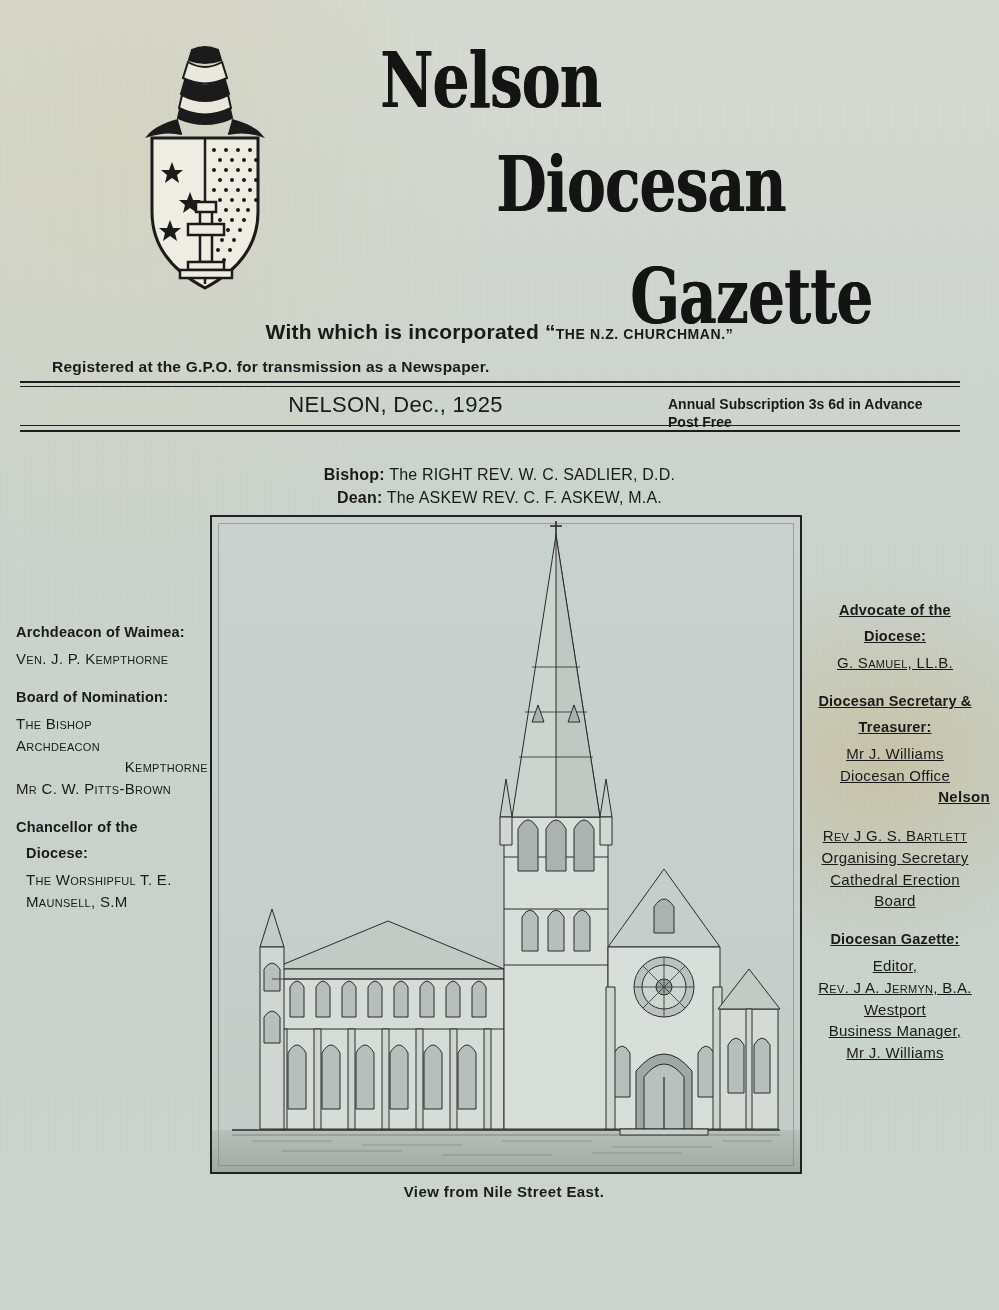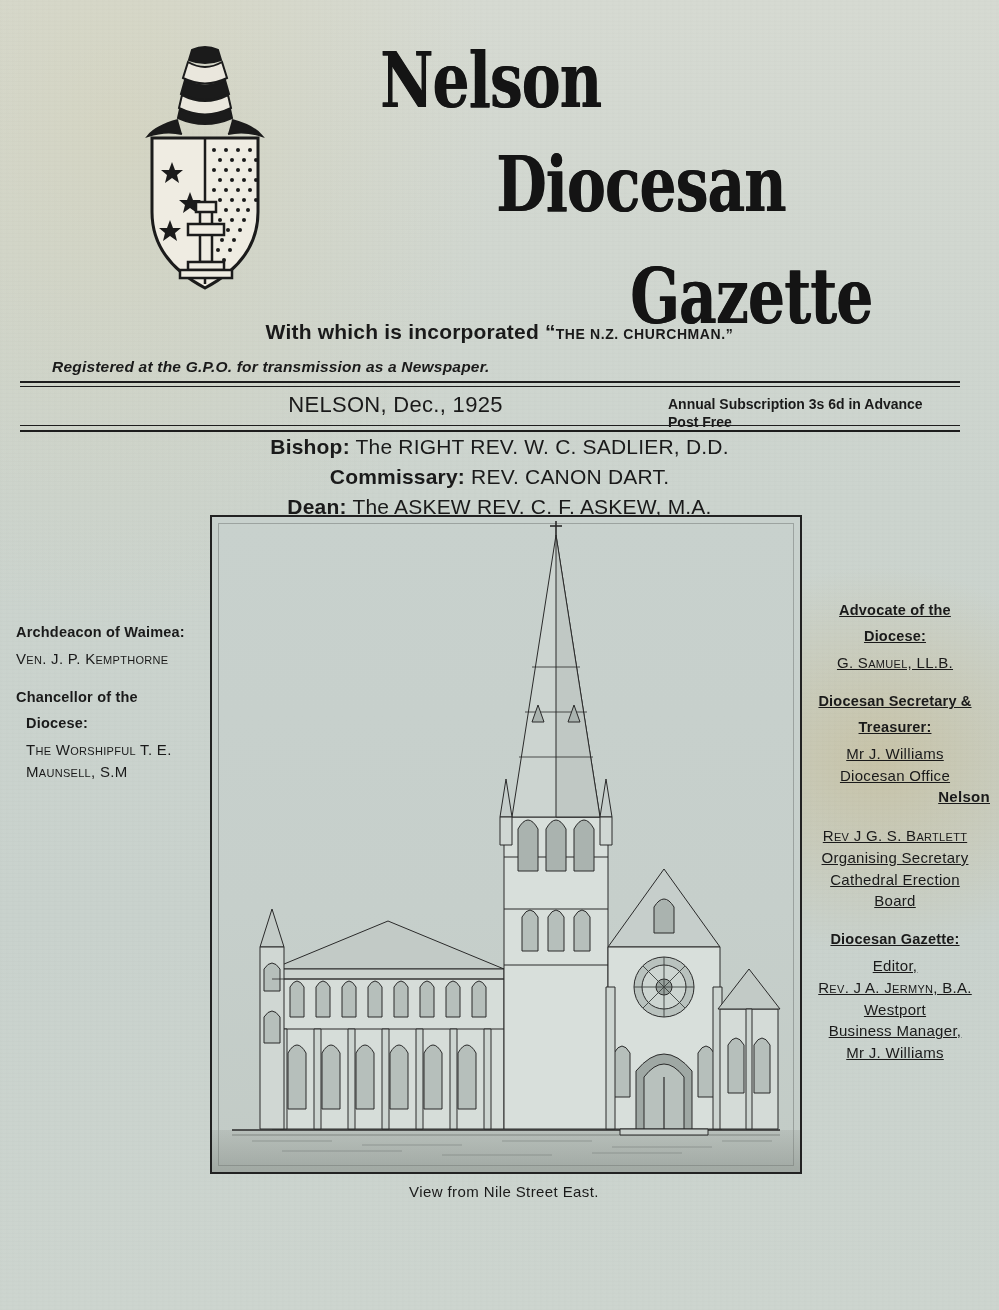--- a/index.html
+++ b/index.html
@@ -98,21 +98,20 @@
   .incorporated .caps {
     font-size: 14px;
     letter-spacing: .6px;
   }
 
   .registered {
     position: absolute;
     left: 52px;
     top: 358px;
     font-family: "Liberation Sans", sans-serif;
-    font-style: italic;
     font-weight: 700;
     font-size: 15.5px;
     letter-spacing: .2px;
   }
 
   .rule {
     position: absolute;
     left: 20px;
     width: 940px;
     border-top: 2px solid #1d1d1d;
@@ -140,25 +139,25 @@
     text-align: left;
     font-family: "Liberation Sans", sans-serif;
     font-weight: 700;
     font-size: 14px;
     line-height: 1.25;
   }
 
   
   .officers {
     position: absolute;
-    top: 432px;
+    top: 464px;
     left: 0; width: 999px;
     text-align: center;
     font-family: "Liberation Sans", sans-serif;
-    font-size: 21px;
+    font-size: 16px;
     line-height: 1.42;
     letter-spacing: .2px;
   }
   .officers .lbl { font-weight: 700; }
 
   
   .plate {
     position: absolute;
     left: 210px;
     top: 515px;
@@ -189,21 +188,21 @@
     position: absolute;
     left: 210px;
     top: 1182px;
     width: 588px;
     text-align: center;
     font-family: "Liberation Sans", sans-serif;
     font-size: 16px;
     line-height: 1.35;
     letter-spacing: .4px;
   }
-  .caption .l2 { font-weight: 400; font-size: 15px; }
+  .caption .l2 { font-weight: 700; font-size: 15px; }
 
   
   .col {
     position: absolute;
     font-family: "Liberation Sans", sans-serif;
     font-size: 15px;
     line-height: 1.45;
   }
   .col-left {
     left: 16px;
@@ -346,38 +345,41 @@
 
 <div class="rule r3"></div>
 <div class="rule r4"></div>
 
 <div class="officers">
   <div>
     <span class="lbl">Bishop:</span>
     <span>The RIGHT REV. W. C. SADLIER, D.D.</span>
   </div>
   <div>
-    <span class="lbl">Commissary:</span>
-    <span>REV. CANON DART.</span>
-  </div>
-  <div>
     <span class="lbl">Dean:</span>
     <span>The ASKEW REV. C. F. ASKEW, M.A.</span>
   </div>
 </div>
 
 <div class="col col-left">
 
   <div class="blk">
     <div class="head">Archdeacon of Waimea:</div>
     <div class="line smallcaps">Ven. J. P. Kempthorne</div>
   </div>
 
 
 
+  <div class="blk">
+    <div class="head">Board of Nomination:</div>
+    <div class="line smallcaps">The Bishop</div>
+    <div class="line smallcaps">Archdeacon</div>
+    <div class="line smallcaps rt">Kempthorne</div>
+    <div class="line smallcaps">Mr C. W. Pitts-Brown</div>
+  </div>
 
   <div class="blk">
     <div class="head">Chancellor of the</div>
     <div class="head ind">Diocese:</div>
     <div class="line smallcaps ind">The Worshipful T. E.</div>
     <div class="line smallcaps ind">Maunsell, S.M</div>
   </div>
 
 </div>
 

